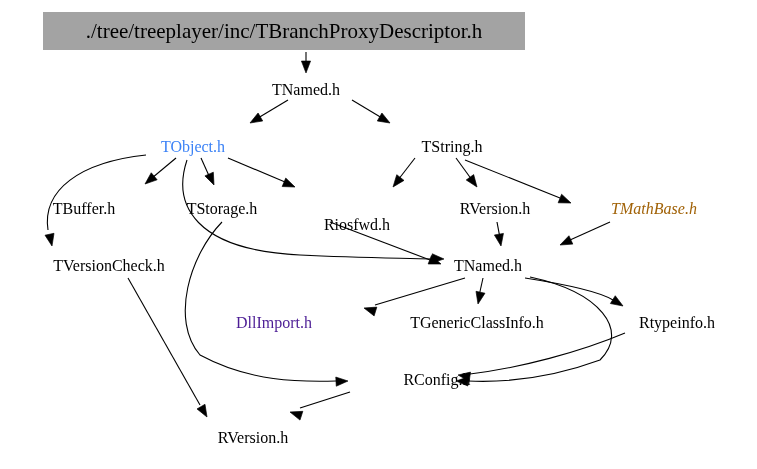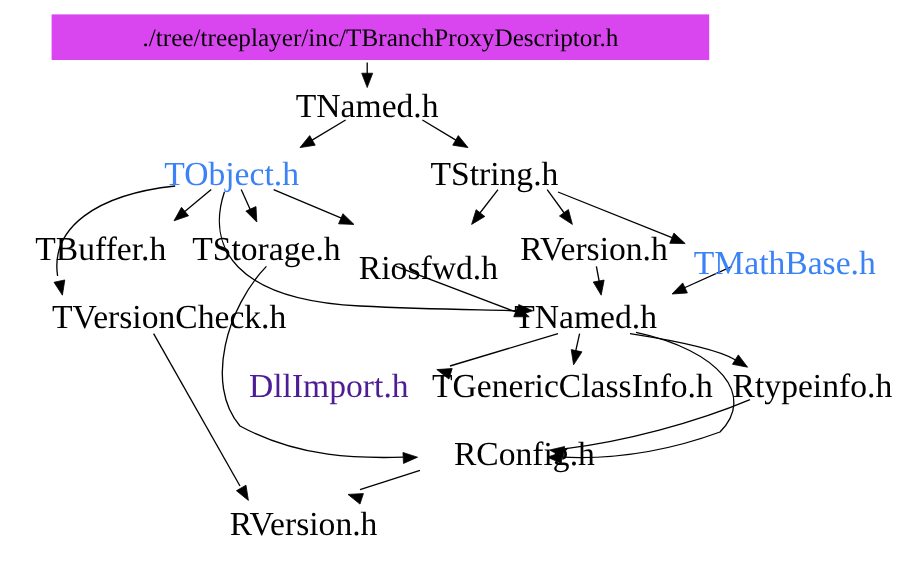--- a/index.html
+++ b/index.html
@@ -29,21 +29,21 @@
     stroke-width: 1.1px;
   }
   .arrow-head {
     fill: #000000;
     stroke: #000000;
     stroke-width: 0.6px;
   }
   .node-label {
     position: absolute;
     color: #000000;
-    font-size: 28px;
+    font-size: 16px;
     line-height: 21px;
     white-space: nowrap;
     transform: translate(-50%, -50%);
     letter-spacing: 0px;
     z-index: 3;
   }
   .root-node {
     position: absolute;
     background: #cccccc;
     color: #000000;
@@ -100,30 +100,30 @@
       <path d="M 530,277 C 600,292 630,330 600,360 C 540,382 490,382 468,381" class="edge-path" stroke="#000000"></path>
       <polygon points="0,0 -12,-4.6 -12,4.6" class="arrow-head" fill="#000000" transform="translate(456,381) rotate(182)"></polygon>
       <path d="M 625,333 C 580,352 520,368 470,374" class="edge-path" stroke="#000000"></path>
       <polygon points="0,0 -12,-4.6 -12,4.6" class="arrow-head" fill="#000000" transform="translate(458,375) rotate(188)"></polygon>
       <path d="M 128,278 L 200,405" class="edge-path" stroke="#000000"></path>
       <polygon points="0,0 -12,-4.6 -12,4.6" class="arrow-head" fill="#000000" transform="translate(207,417) rotate(60)"></polygon>
       <path d="M 350,392 L 300,408" class="edge-path" stroke="#000000"></path>
       <polygon points="0,0 -12,-4.6 -12,4.6" class="arrow-head" fill="#000000" transform="translate(290,412) rotate(198)"></polygon>
     </svg>
   <div id="node-layer">
-      <div class="root-node" style="left: 43px; top: 12px; width: 548px; height: 38px; background: #d946ef;">./tree/treeplayer/inc/TBranchProxyDescriptor.h</div>
+      <div class="root-node" style="left: 43px; top: 12px; width: 482px; height: 38px; background: #a3a3a3;">./tree/treeplayer/inc/TBranchProxyDescriptor.h</div>
       <div class="node-label" style="left: 306px; top: 89px; color: rgb(0, 0, 0);">TNamed.h</div>
       <div class="node-label" style="left: 193px; top: 146px; color: #3b82f6;">TObject.h</div>
-      <div class="node-label" style="left: 412px; top: 146px; color: rgb(0, 0, 0);">TString.h</div>
+      <div class="node-label" style="left: 452px; top: 146px; color: rgb(0, 0, 0);">TString.h</div>
       <div class="node-label" style="left: 84px; top: 208px; color: rgb(0, 0, 0);">TBuffer.h</div>
       <div class="node-label" style="left: 222px; top: 208px; color: rgb(0, 0, 0);">TStorage.h</div>
       <div class="node-label" style="left: 357px; top: 208px; color: rgb(0, 0, 0); margin-top: 16px;">Riosfwd.h</div>
       <div class="node-label" style="left: 495px; top: 208px; color: rgb(0, 0, 0);">RVersion.h</div>
-      <div class="node-label" style="left: 654px; top: 220px; color: #3b82f6;">TMathBase.h</div>
-      <div class="node-label" style="left: 109px; top: 265px; color: rgb(0, 0, 0); margin-left: 32px;">TVersionCheck.h</div>
+      <div class="node-label" style="left: 654px; top: 208px; color: #a16207; font-style: italic;">TMathBase.h</div>
+      <div class="node-label" style="left: 109px; top: 265px; color: rgb(0, 0, 0);">TVersionCheck.h</div>
       <div class="node-label" style="left: 488px; top: 265px; color: rgb(0, 0, 0);">TNamed.h</div>
       <div class="node-label" style="left: 274px; top: 322px; color: #4c1d95;">DllImport.h</div>
       <div class="node-label" style="left: 477px; top: 322px; color: rgb(0, 0, 0);">TGenericClassInfo.h</div>
       <div class="node-label" style="left: 677px; top: 322px; color: rgb(0, 0, 0);">Rtypeinfo.h</div>
       <div class="node-label" style="left: 397px; top: 379px; color: rgb(0, 0, 0); margin-left: 40px;">RConfig.h</div>
       <div class="node-label" style="left: 253px; top: 437px; color: rgb(0, 0, 0);">RVersion.h</div>
     </div>
 </div>
 
 </body></html>

